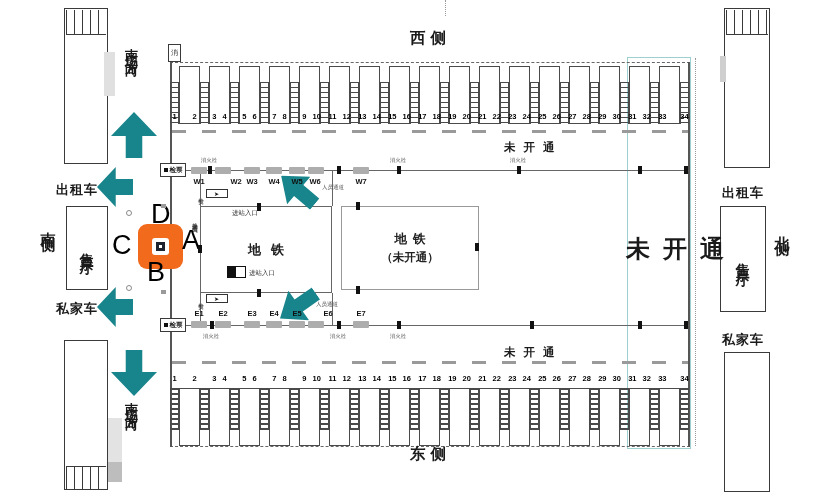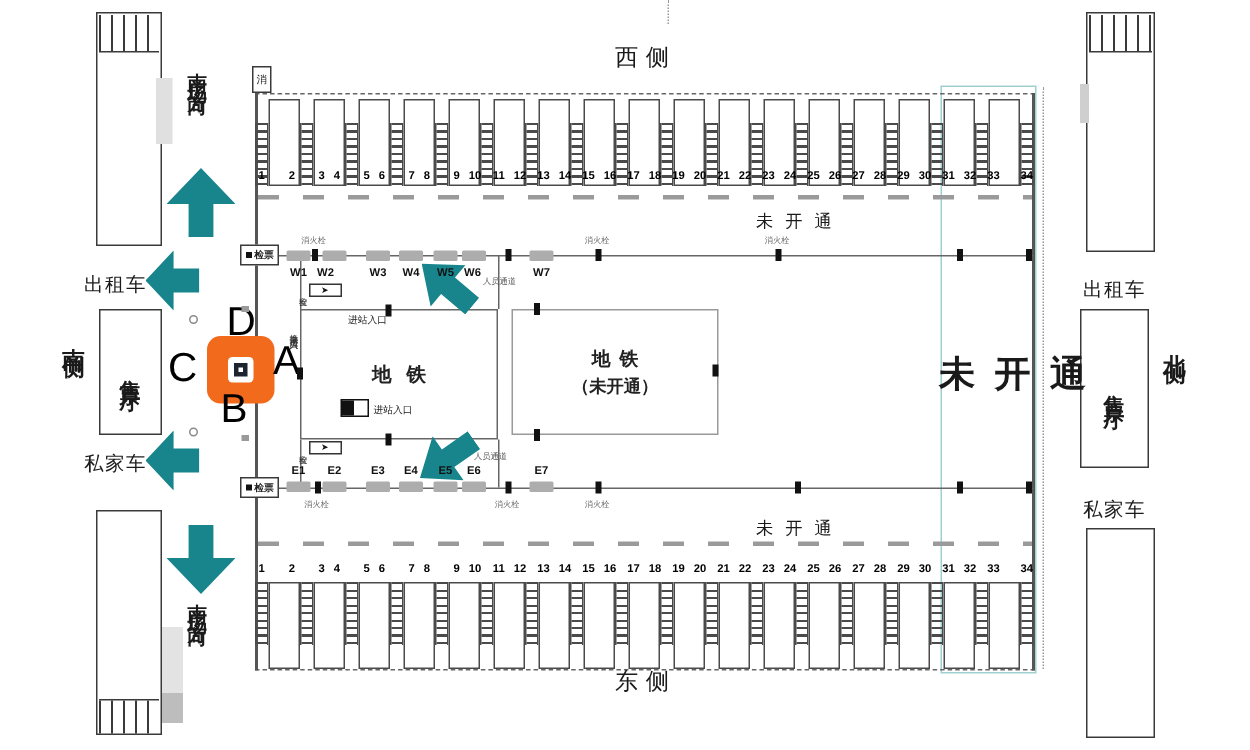--- a/index.html
+++ b/index.html
@@ -7,21 +7,21 @@
        font-family:"Liberation Sans","DejaVu Sans",sans-serif;color:#222;}
   .abs{position:absolute;}
   .bld{position:absolute;border:1.5px solid #3a3a3a;background:#fff;box-sizing:border-box;}
   .hatch{position:absolute;background:repeating-linear-gradient(90deg,#3a3a3a 0 1.5px,transparent 1.5px 8px);}
   .grayrect{position:absolute;background:#d8d8d8;}
   .wall{position:absolute;background:#555;}
   .dashwall{position:absolute;border-top:1.5px dashed #666;}
   .thin{position:absolute;background:#666;}
   .tickrow{position:absolute;height:3px;background:repeating-linear-gradient(90deg,#9a9a9a 0 14px,transparent 14px 30px);}
   .vlabel{position:absolute;writing-mode:vertical-rl;font-weight:bold;color:#1a1a1a;letter-spacing:5px;}
-  .hlabel{position:absolute;font-weight:normal;color:#1a1a1a;white-space:nowrap;}
+  .hlabel{position:absolute;font-weight:bold;color:#1a1a1a;white-space:nowrap;}
   .box-label{position:absolute;border:1.5px solid #3a3a3a;background:#fff;box-sizing:border-box;
              display:flex;align-items:center;justify-content:center;}
   .arrow{position:absolute;background:#17858b;}
   .arr-up{clip-path:polygon(50% 0,100% 52%,68% 52%,68% 100%,32% 100%,32% 52%,0 52%);}
   .arr-down{clip-path:polygon(50% 100%,100% 48%,68% 48%,68% 0,32% 0,32% 48%,0 48%);}
   .arr-left{clip-path:polygon(0 50%,52% 0,52% 30%,100% 30%,100% 70%,52% 70%,52% 100%);}
   .gates-row{position:absolute;}
   .g-flex{position:absolute;display:flex;align-items:flex-start;}
   .ladder{box-sizing:border-box;border-left:1.5px solid #4a4a4a;border-right:1.5px solid #4a4a4a;
           background:repeating-linear-gradient(180deg,#4a4a4a 0 1.5px,transparent 1.5px 5px);}
@@ -377,21 +377,21 @@
         <span>32</span>
         <span>33</span>
       </div>
       <div class="numslot" style="left: 502.5px; top: 0px; width: 24px; justify-content: center;">
         <span>34</span>
       </div>
     </div>
     <div class="gate-gray" style="left: 191px; top: 167px;"></div>
     <div class="gate-label" style="left: 199px; top: 177px;">W1</div>
     <div class="gate-gray" style="left: 215px; top: 167px;"></div>
-    <div class="gate-label" style="left: 217px; top: 177px;">W2</div>
+    <div class="gate-label" style="left: 236px; top: 177px;">W2</div>
     <div class="gate-gray" style="left: 244px; top: 167px;"></div>
     <div class="gate-label" style="left: 252px; top: 177px;">W3</div>
     <div class="gate-gray" style="left: 266px; top: 167px;"></div>
     <div class="gate-label" style="left: 274px; top: 177px;">W4</div>
     <div class="gate-gray" style="left: 289px; top: 167px;"></div>
     <div class="gate-label" style="left: 297px; top: 177px;">W5</div>
     <div class="gate-gray" style="left: 308px; top: 167px;"></div>
     <div class="gate-label" style="left: 315px; top: 177px;">W6</div>
     <div class="gate-gray" style="left: 353px; top: 167px;"></div>
     <div class="gate-label" style="left: 361px; top: 177px;">W7</div>
@@ -399,21 +399,21 @@
     <div class="gate-label" style="left: 199px; top: 309px;">E1</div>
     <div class="gate-gray" style="left: 215px; top: 321px;"></div>
     <div class="gate-label" style="left: 223px; top: 309px;">E2</div>
     <div class="gate-gray" style="left: 244px; top: 321px;"></div>
     <div class="gate-label" style="left: 252px; top: 309px;">E3</div>
     <div class="gate-gray" style="left: 266px; top: 321px;"></div>
     <div class="gate-label" style="left: 274px; top: 309px;">E4</div>
     <div class="gate-gray" style="left: 289px; top: 321px;"></div>
     <div class="gate-label" style="left: 297px; top: 309px;">E5</div>
     <div class="gate-gray" style="left: 308px; top: 321px;"></div>
-    <div class="gate-label" style="left: 316px; top: 309px;">E6</div>
+    <div class="gate-label" style="left: 328px; top: 309px;">E6</div>
     <div class="gate-gray" style="left: 353px; top: 321px;"></div>
     <div class="gate-label" style="left: 361px; top: 309px;">E7</div>
     <div class="marker-sq" style="left: 208px; top: 166px;"></div>
     <div class="marker-sq" style="left: 337px; top: 166px;"></div>
     <div class="marker-sq" style="left: 397px; top: 166px;"></div>
     <div class="marker-sq" style="left: 517px; top: 166px;"></div>
     <div class="marker-sq" style="left: 638px; top: 166px;"></div>
     <div class="marker-sq" style="left: 684px; top: 166px;"></div>
     <div class="marker-sq" style="left: 210px; top: 321px;"></div>
     <div class="marker-sq" style="left: 337px; top: 321px;"></div>

